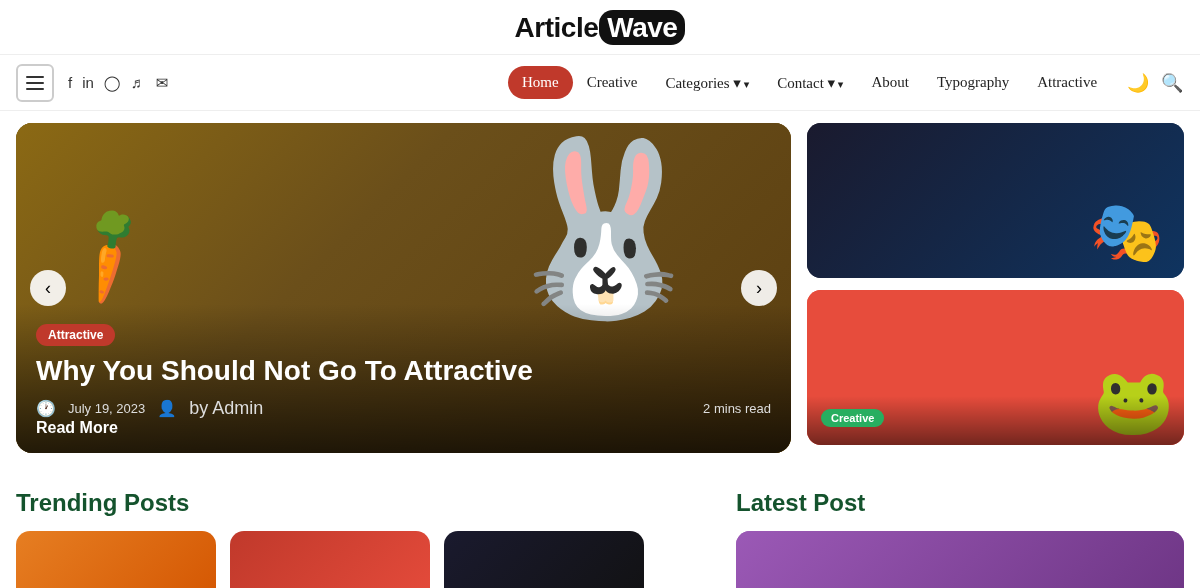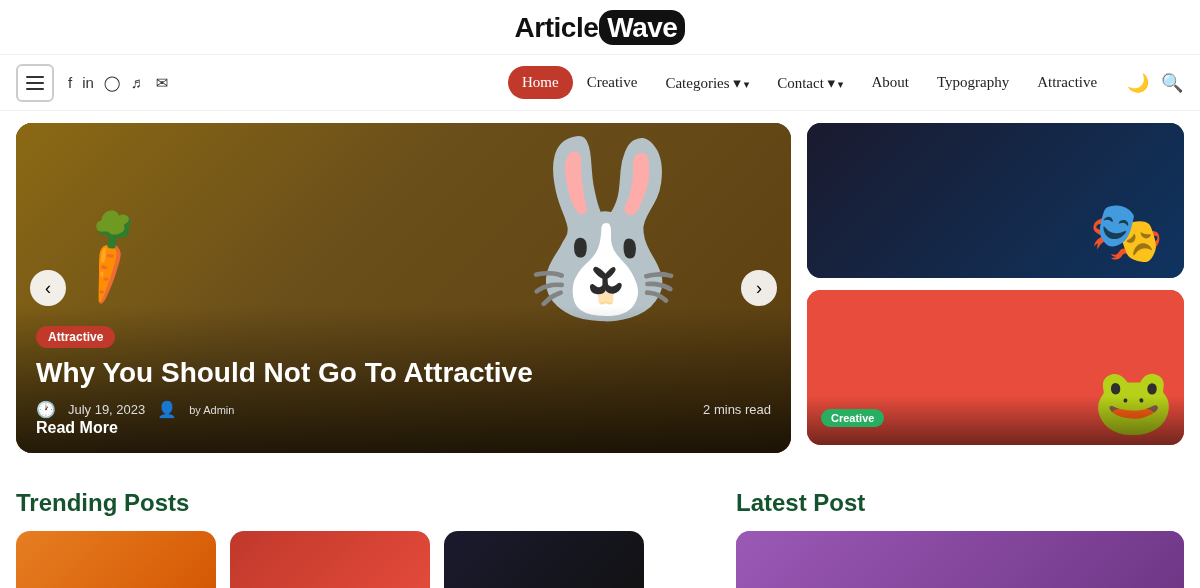--- a/index.html
+++ b/index.html
@@ -125,21 +125,21 @@
     </button>
 
     <div class="hero-content">
       <div class="hero-badge">Attractive</div>
       <div class="hero-title">Why You Should Not Go To Attractive</div>
       <div class="meta-row">
         <div class="hero-meta-left">
           <span>🕐</span>
           <span style="color:#ddd;font-size:13px;">July 19, 2023</span>
           <span>👤</span>
-          <span style="color:#ddd;font-size:11px;">by Admin</span>
+          <span style="color:#ddd;font-size:18px;">by Admin</span>
         </div>
         <span style="color:#ddd;font-size:13px;">2 mins read</span>
       </div>
       <a class="hero-read-more" href="#">Read More</a>
     </div>
   </div>
 
   <div class="sidebar-cards">
 
     <div class="sidebar-card card-top">

